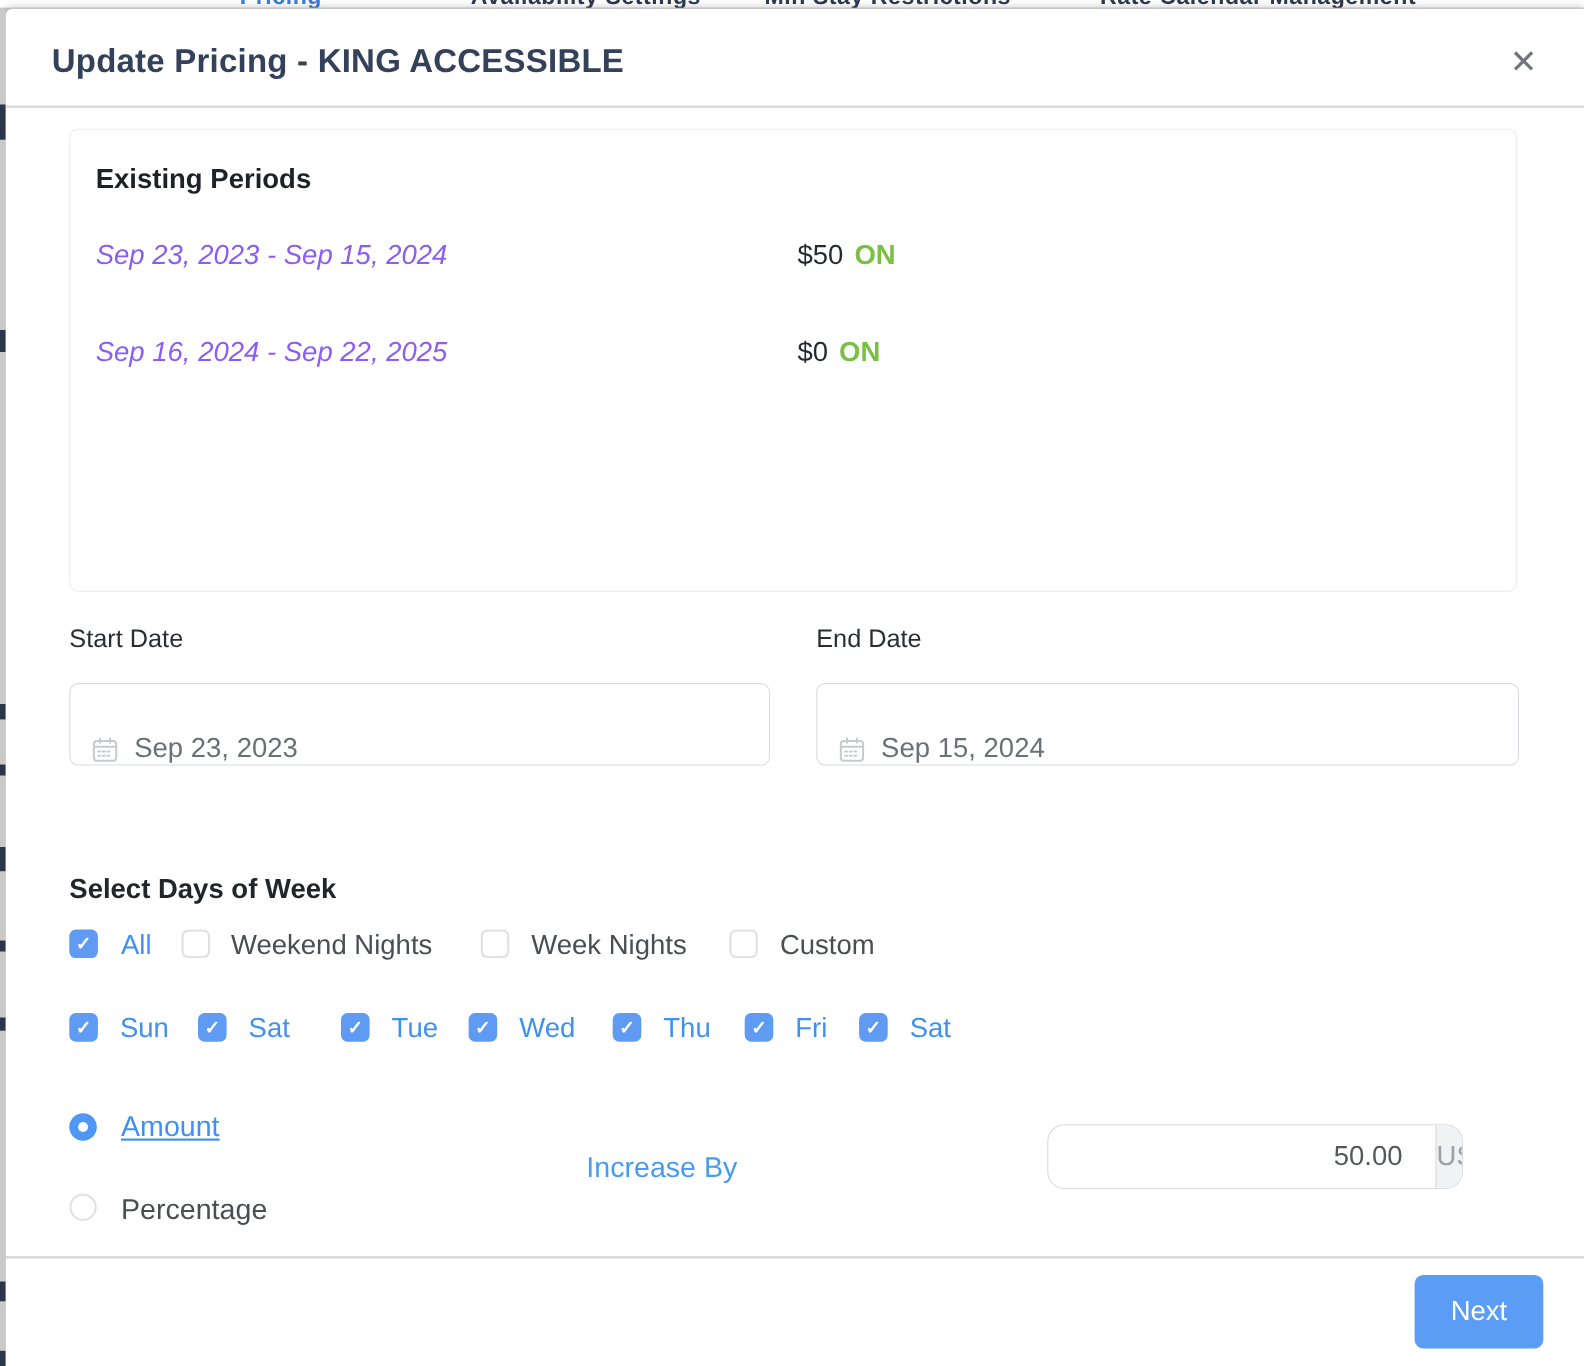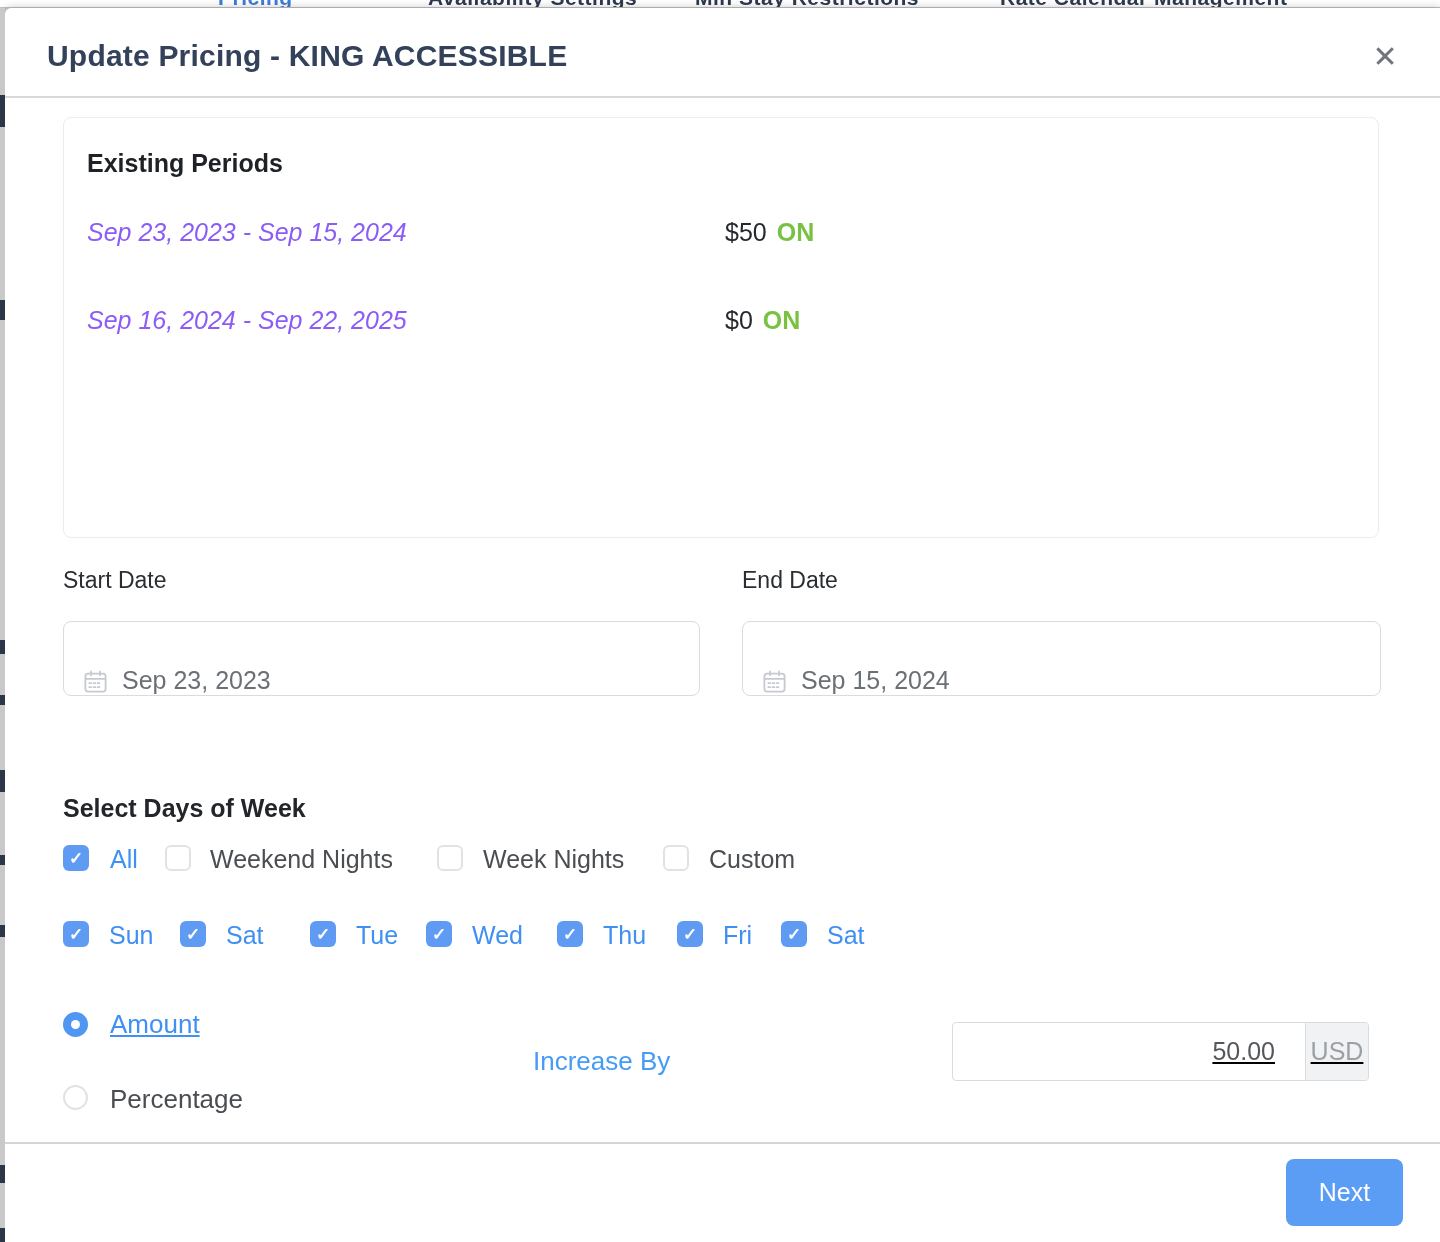--- a/index.html
+++ b/index.html
@@ -45,21 +45,21 @@
   .lbl-blue { font-size:25px; color:#3f90f2;text-align:right; }
   .lbl-gray { font-size:25px; color:#4a4d52; }
 
   .radio { width:25px; height:25px; border-radius:50%; cursor:pointer; }
   .radio-on { background:#4f97f3; display:flex; align-items:center; justify-content:center; }
   .radio-on .dot { width:9px; height:9px; border-radius:50%; background:#ffffff; }
   .radio-off { background:#fff; border:2px solid #e0e2e6; }
 
   .increase-by { font-size:26px; font-weight:500; color:#459bf5; cursor:pointer; }
 
-  .amount-group { left:947px; top:1014px; width:417px; height:59px; border:1.5px solid #d9dbe0; border-radius:4px; display:flex; overflow:hidden; background:#fff;text-decoration:underline; }
+  .amount-group { left:947px; top:1014px; width:378px; height:59px; border:1.5px solid #d9dbe0; border-radius:16px; display:flex; overflow:hidden; background:#fff; }
   .amount-input { flex:1; border:none; outline:none; text-align:right; padding-right:30px; font-size:25px; color:#54575c; font-family:"Liberation Sans", sans-serif; background:transparent; }
   .amount-addon { width:92px; background:#f1f2f4; border-left:1.5px solid #d9dbe0; display:flex; align-items:center; justify-content:center; font-size:25px; color:#9ba0a6; }
 
   .footer-divider { position:absolute; left:-5px; top:1134px; width:1440px; height:2px; background:#d6d6d6; }
   .btn { position:absolute; top:1151px; height:67px; border:none; border-radius:8px; color:#ffffff; font-size:25px; font-family:"Liberation Sans", sans-serif; cursor:pointer; }
   .btn-cancel { left:37px; width:136px; background:#dc7a74; }
   .btn-next { left:1281px; width:117px; background:#5b9cf5; }
 
   .cal-icon { flex:0 0 auto; }
 </style>

